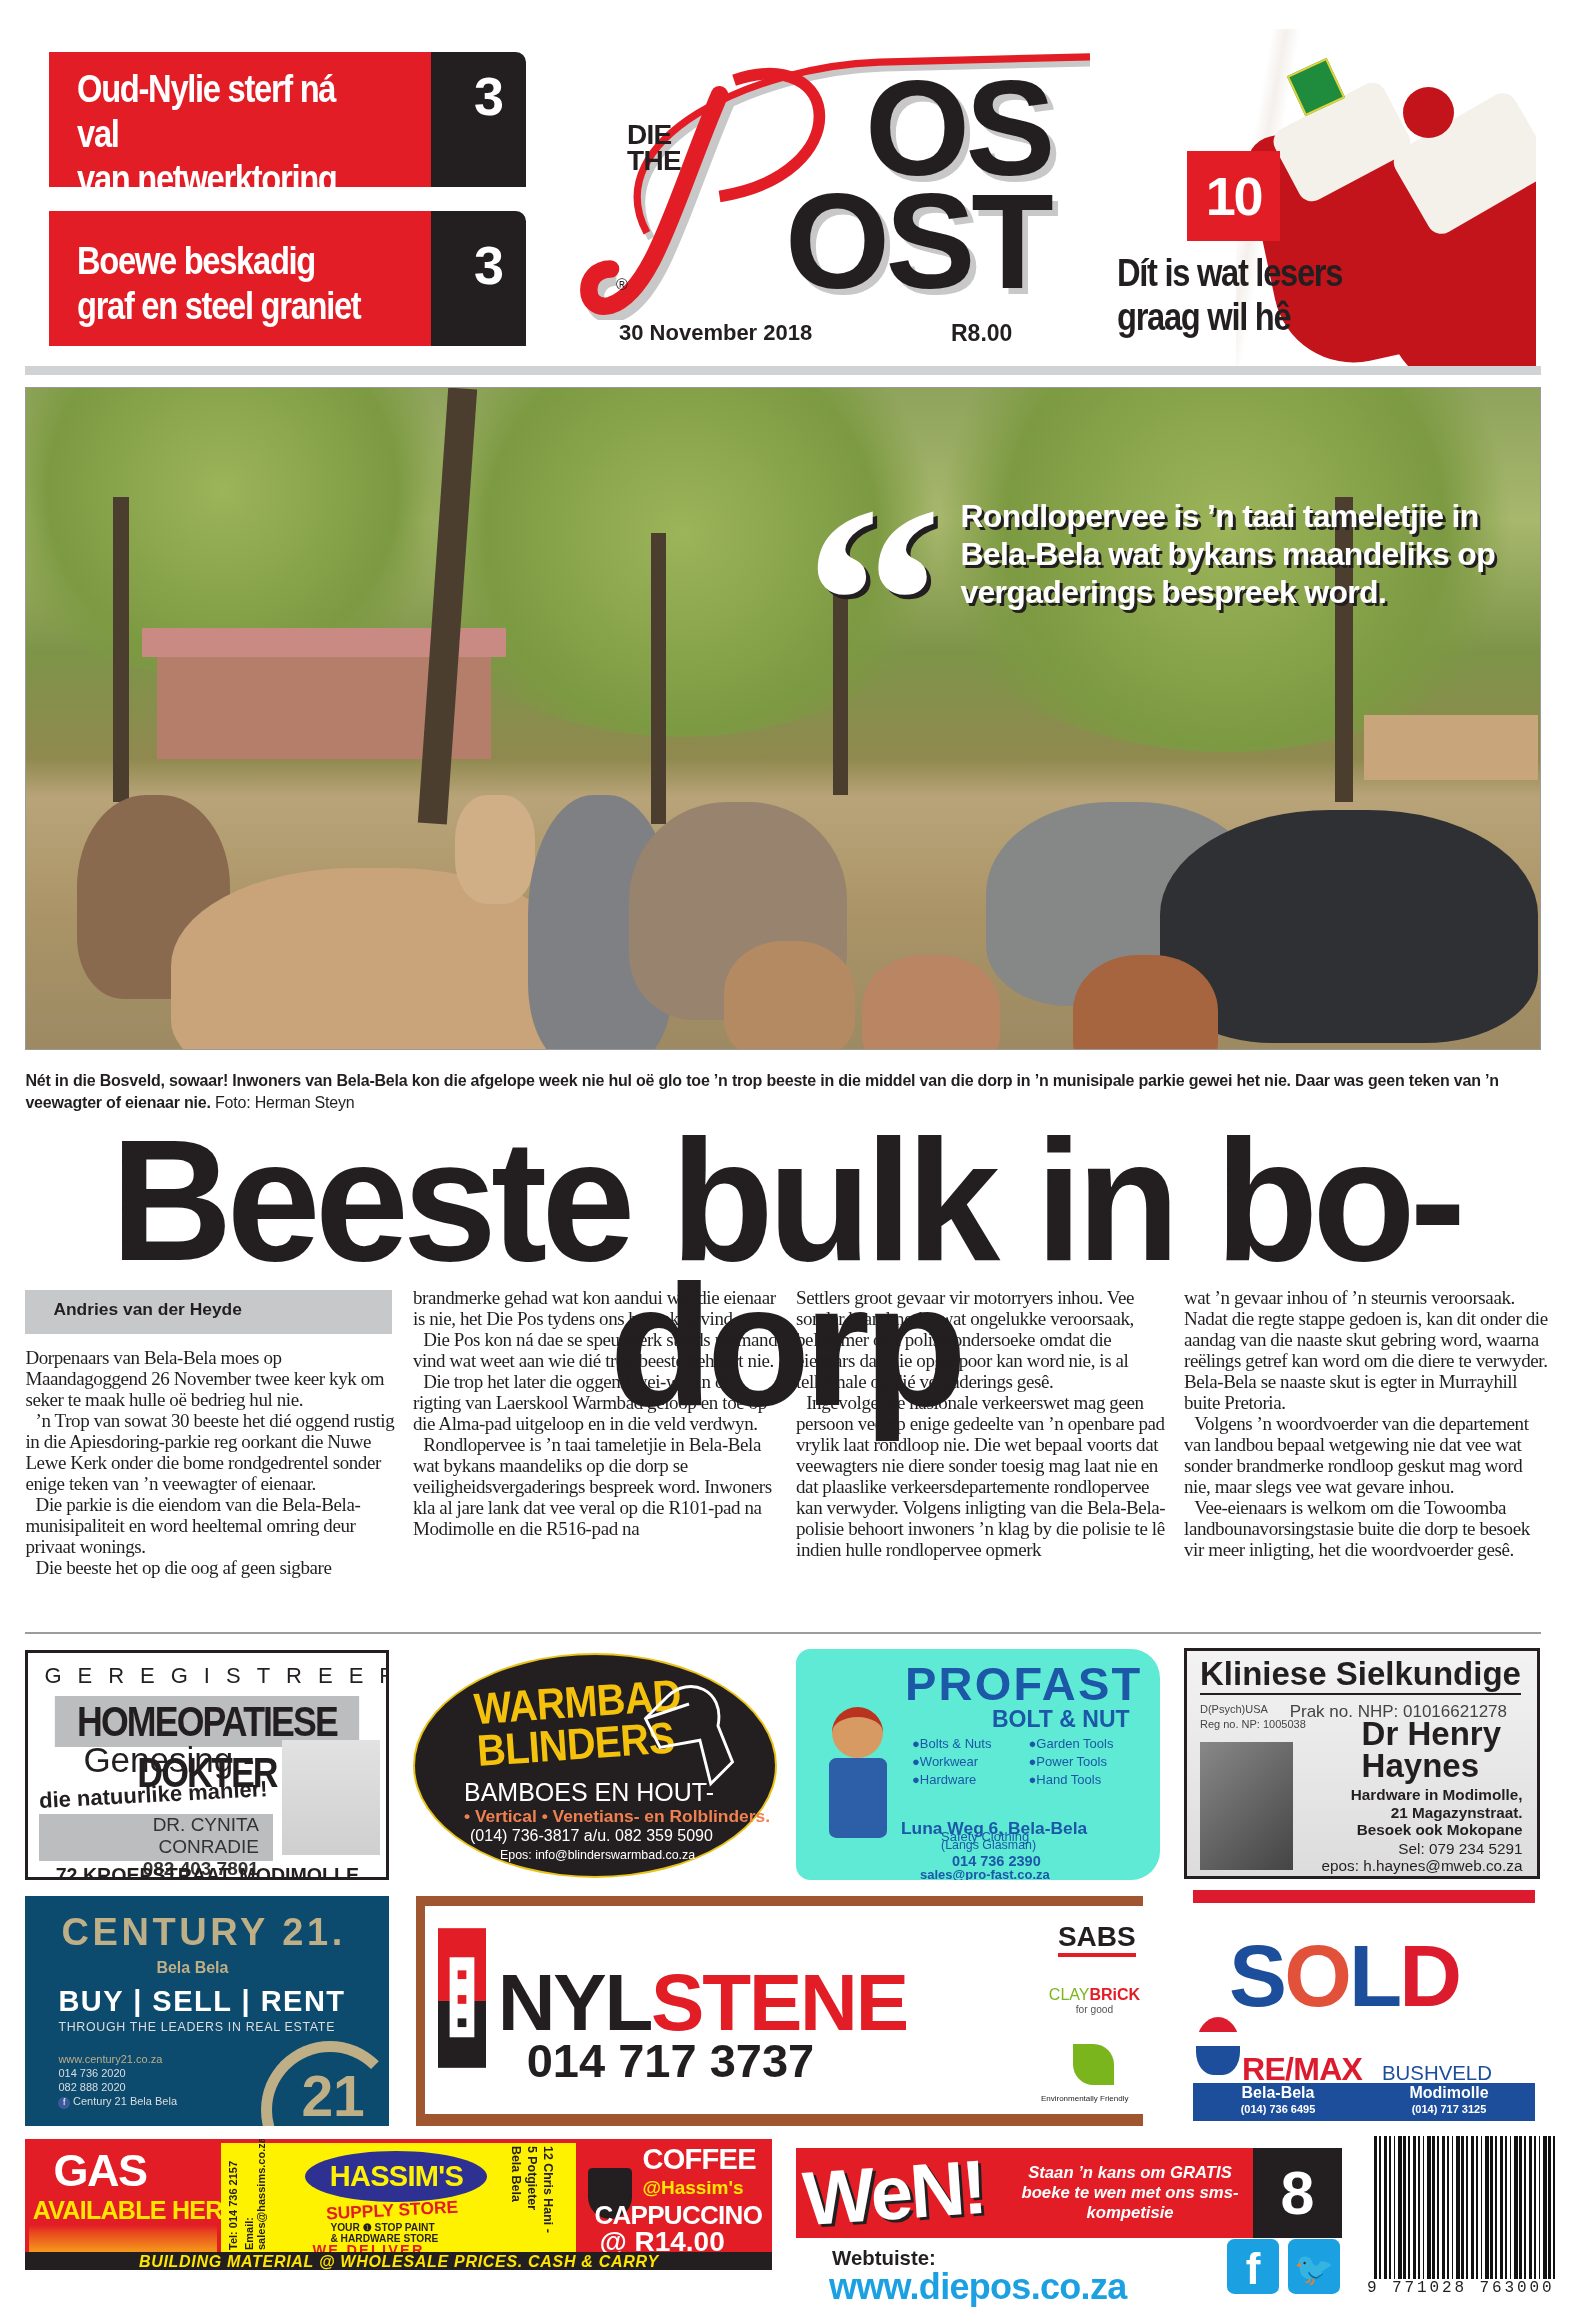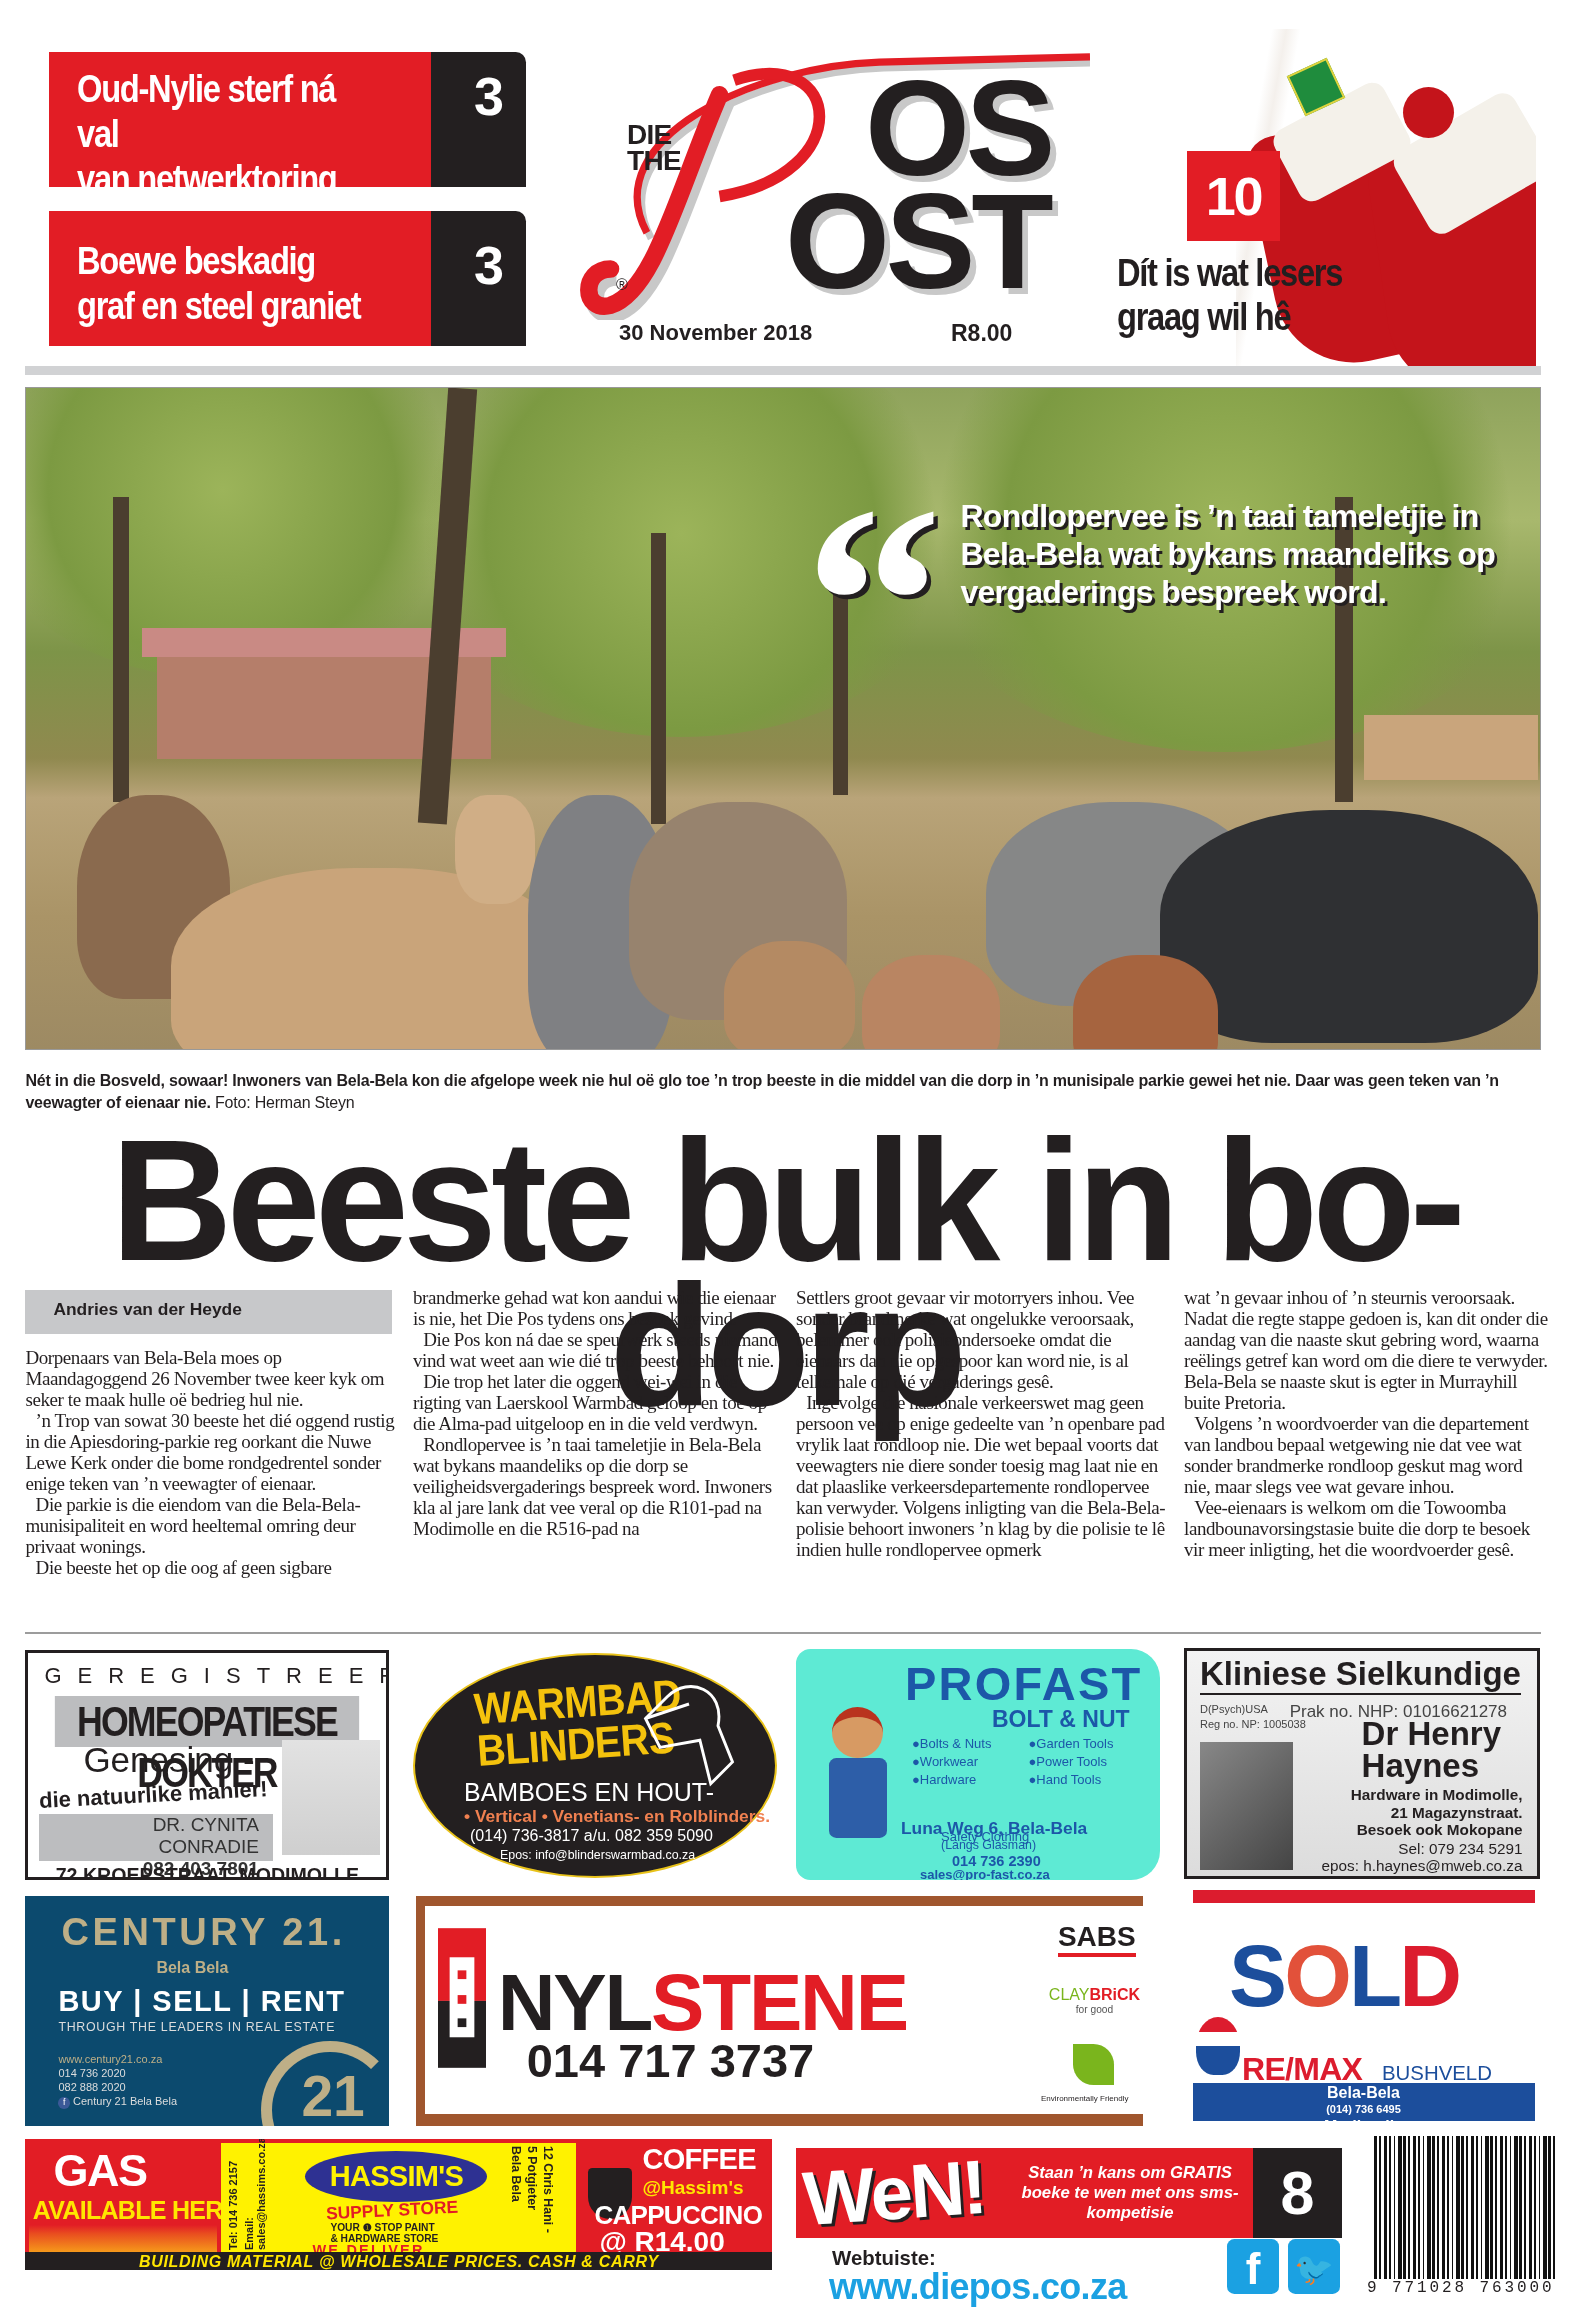--- a/index.html
+++ b/index.html
@@ -129,21 +129,21 @@
 
   .remax{left:1178px;top:1890px;width:364px;height:231px;background:#fff;}
   .remax .bar{position:absolute;left:14.5px;top:0;width:342px;height:13px;background:#dc1c2e;}
   .remax .sold{position:absolute;left:51px;top:36px;font-weight:bold;font-size:87px;color:#1c4e9c;letter-spacing:-2.9px;}
   .remax .sold .o{color:#e2513a;}
   .remax .sold .d{color:#dc1c2e;}
   .remax .brand{position:absolute;left:64px;top:161px;font-weight:bold;font-size:32px;color:#dc1c2e;letter-spacing:-0.7px;}
   .remax .bv{position:absolute;left:204px;top:172px;font-size:20.4px;color:#1c4e9c;}
   .remax .balloon{position:absolute;left:18px;top:127px;width:44px;height:58px;border-radius:50% 50% 40% 40%;
     background:linear-gradient(180deg,#dc1c2e 0%,#dc1c2e 25%,#fff 25%,#fff 50%,#1c4e9c 50%);}
-  .remax .blue{position:absolute;left:14.5px;top:193px;width:342px;height:38px;background:#1c4e9c;display:flex;flex-direction:column;}
+  .remax .blue{position:absolute;left:14.5px;top:193px;width:342px;height:38px;background:#1c4e9c;display:flex;}
   .remax .blue div{flex:1;text-align:center;color:#fff;font-weight:bold;font-size:16px;line-height:16px;padding-top:2.2px;}
   .remax .blue small{display:block;font-size:11px;}
 
   .hassim{left:25.4px;top:2139px;width:747px;height:131px;background:#e21d25;}
   .hassim .gas{position:absolute;left:28px;top:5.8px;color:#fff;font-weight:bold;font-size:45px;letter-spacing:-1.5px;}
   .hassim .avail{position:absolute;left:7.3px;top:57px;color:#ffe600;font-weight:bold;font-size:25px;letter-spacing:-0.7px;}
   .hassim .flames{position:absolute;left:3.6px;top:86px;width:188px;height:29px;background:linear-gradient(0deg,#f7a11a,#e94d1f 70%,rgba(226,29,37,0));}
   .hassim .yel{position:absolute;left:196px;top:4.4px;width:355px;height:109px;background:#fff200;}
   .hassim .vert{position:absolute;font-weight:bold;font-size:11px;color:#231f20;writing-mode:vertical-rl;transform:rotate(180deg);}
   .hassim .vert2{position:absolute;font-weight:bold;font-size:12.4px;color:#231f20;writing-mode:vertical-rl;}

